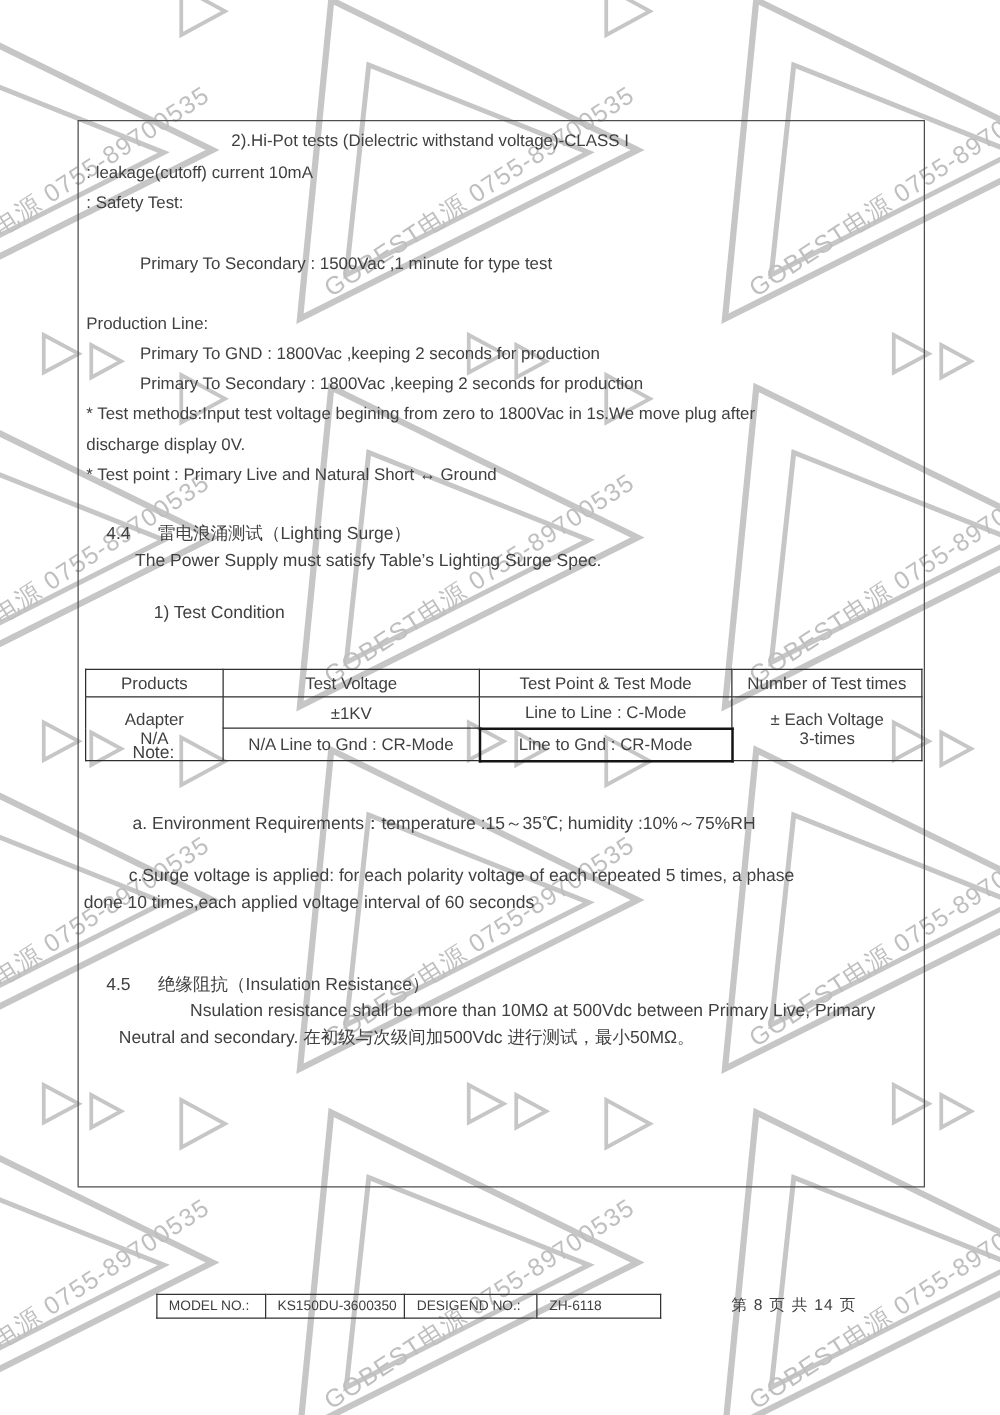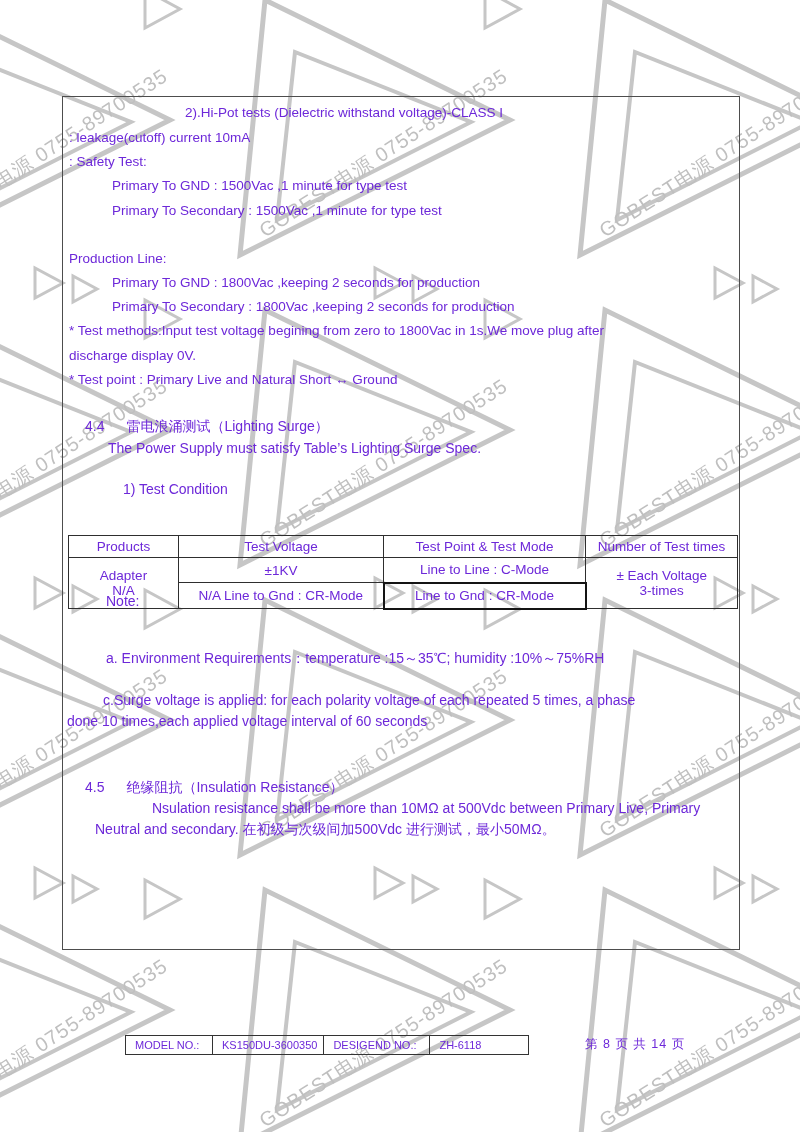--- a/index.html
+++ b/index.html
@@ -1,20 +1,20 @@
 <!DOCTYPE html>
 <html><head>
 <meta charset="utf-8">
 <style>
   * { margin:0; padding:0; box-sizing:border-box; }
   body { background:#888; font-family:"Liberation Sans", sans-serif; }
   .page {
     position:relative; width:800px; height:1132px; margin:0 auto;
     background:#ffffff; overflow:hidden;
-    font-family:"Liberation Sans", sans-serif; color:#6d28d9;
+    font-family:"Liberation Sans", sans-serif; color:#404040;
   }
   
   .wm-layer { position:absolute; inset:0; z-index:0; pointer-events:none; }
   .wm { position:absolute; width:360px; height:330px; overflow:visible; }
   
   .content-border {
     position:absolute; left:62px; top:96px; width:678px; height:854px;
     border:1px solid #4d4d4d; z-index:1; background:transparent;
   }
   .ln { position:absolute; z-index:2; white-space:nowrap; font-size:13.5px; line-height:17px; }
@@ -109,21 +109,20 @@
     <svg class="wm" style="left:575px;top:860px">
         <use href="#wm-unit"></use>
       </svg>
   </div>
 
   <div class="content-border"></div>
 
   <div class="ln" style="left:185px;top:104px">2).Hi-Pot tests (Dielectric withstand voltage)-CLASS I</div>
   <div class="ln" style="left:69px;top:129px">: leakage(cutoff) current 10mA</div>
   <div class="ln" style="left:69px;top:153px">: Safety Test:</div>
-  <div class="ln" style="left:112px;top:177px">Primary To GND : 1500Vac ,1 minute for type test</div>
   <div class="ln" style="left:112px;top:202px">Primary To Secondary : 1500Vac ,1 minute for type test</div>
   <div class="ln" style="left:69px;top:250px">Production Line:</div>
   <div class="ln" style="left:112px;top:274px">Primary To GND : 1800Vac ,keeping 2 seconds for production</div>
   <div class="ln" style="left:112px;top:298px">Primary To Secondary : 1800Vac ,keeping 2 seconds for production</div>
   <div class="ln" style="left:69px;top:322px">* Test methods:Input test voltage begining from zero to 1800Vac in 1s.We move plug after</div>
   <div class="ln" style="left:69px;top:347px">discharge display 0V.</div>
   <div class="ln" style="left:69px;top:371px">* Test point : Primary Live and Natural Short ↔ Ground</div>
 
   <div class="ln cjk" style="left:85px;top:418px">
     <span>4.4</span><span class="num-gap">雷电浪涌测试（Lighting Surge）</span>

